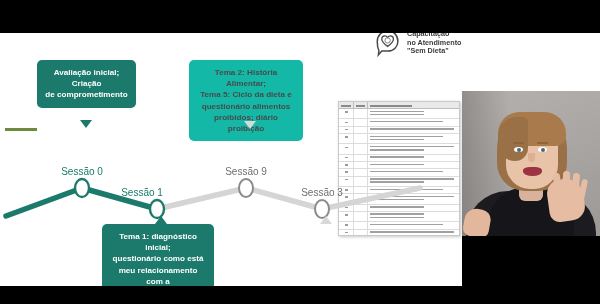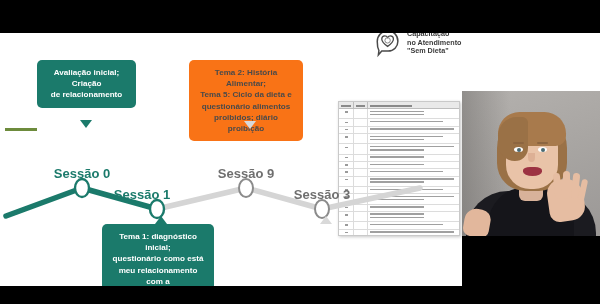--- a/index.html
+++ b/index.html
@@ -73,40 +73,40 @@
   .dt-row .t u.s { width:62%; }
   .dt-row .t u.m { width:84%; }
   .dt-row .t u.l { width:96%; }
 
   
   #timeline { position:absolute; left:0; top:0; width:600px; height:253px; }
 
   
   .node-label {
     position: absolute;
-    font-size: 13px; font-weight: 700;
+    font-size: 10px; font-weight: 400;
     transform: translateX(-50%);
     white-space: nowrap;
   }
   .node-label.teal { color:#1b7a6b; }
   .node-label.gray { color:#6f6f6f; }
 
   
   .callout {
     position: absolute;
     border-radius: 5px;
     padding: 7px 8px;
     font-size: 8.1px;
     line-height: 11.2px;
     font-weight: bold;
     text-align: center;
     white-space: pre-line;
   }
   .callout.teal { background:#1b7a6b; color:#ffffff; }
-  .callout.gray { background:#f97316; color:#4a4a4a; }
+  .callout.gray { background:#14b8a6; color:#4a4a4a; }
 
   .tail { position:absolute; width:0; height:0; }
   .tail.down-teal {
     border-left:6px solid transparent; border-right:6px solid transparent;
     border-top:8px solid #1b7a6b;
   }
   .tail.down-gray {
     border-left:6px solid transparent; border-right:6px solid transparent;
     border-top:8px solid #d9d9d9;
   }
@@ -398,21 +398,21 @@
       <ellipse cx="246" cy="155" rx="7" ry="9" fill="#ffffff" stroke="#8b8b8b" stroke-width="2.0"></ellipse>
       <ellipse cx="322" cy="176" rx="7" ry="9" fill="#ffffff" stroke="#8b8b8b" stroke-width="2.0"></ellipse>
     </svg>
 
     <div class="node-label teal" style="left:82px;  top:133px;">Sessão 0</div>
     <div class="node-label teal" style="left:142px; top:154px;">Sessão 1</div>
     <div class="node-label gray" style="left:246px; top:133px;">Sessão 9</div>
     <div class="node-label gray" style="left:322px; top:154px;">Sessão 3</div>
 
     <div class="callout teal" style="left:37px; top:27px; width:99px;">Avaliação inicial; Criação
-de relacionamento</div>
+de comprometimento</div>
     <div class="tail down-teal" style="left:80px; top:87px;"></div>
 
     <div class="callout gray" style="left:189px; top:27px; width:114px;">Tema 2: História Alimentar;
 Tema 5: Ciclo da dieta e
 questionário alimentos
 proibidos; diário proibição</div>
     <div class="tail down-gray" style="left:244px; top:88px;"></div>
 
     <div class="tail up-teal" style="left:155px; top:183px;"></div>
     <div class="callout teal" style="left:102px; top:191px; width:112px;">Tema 1: diagnóstico inicial;

